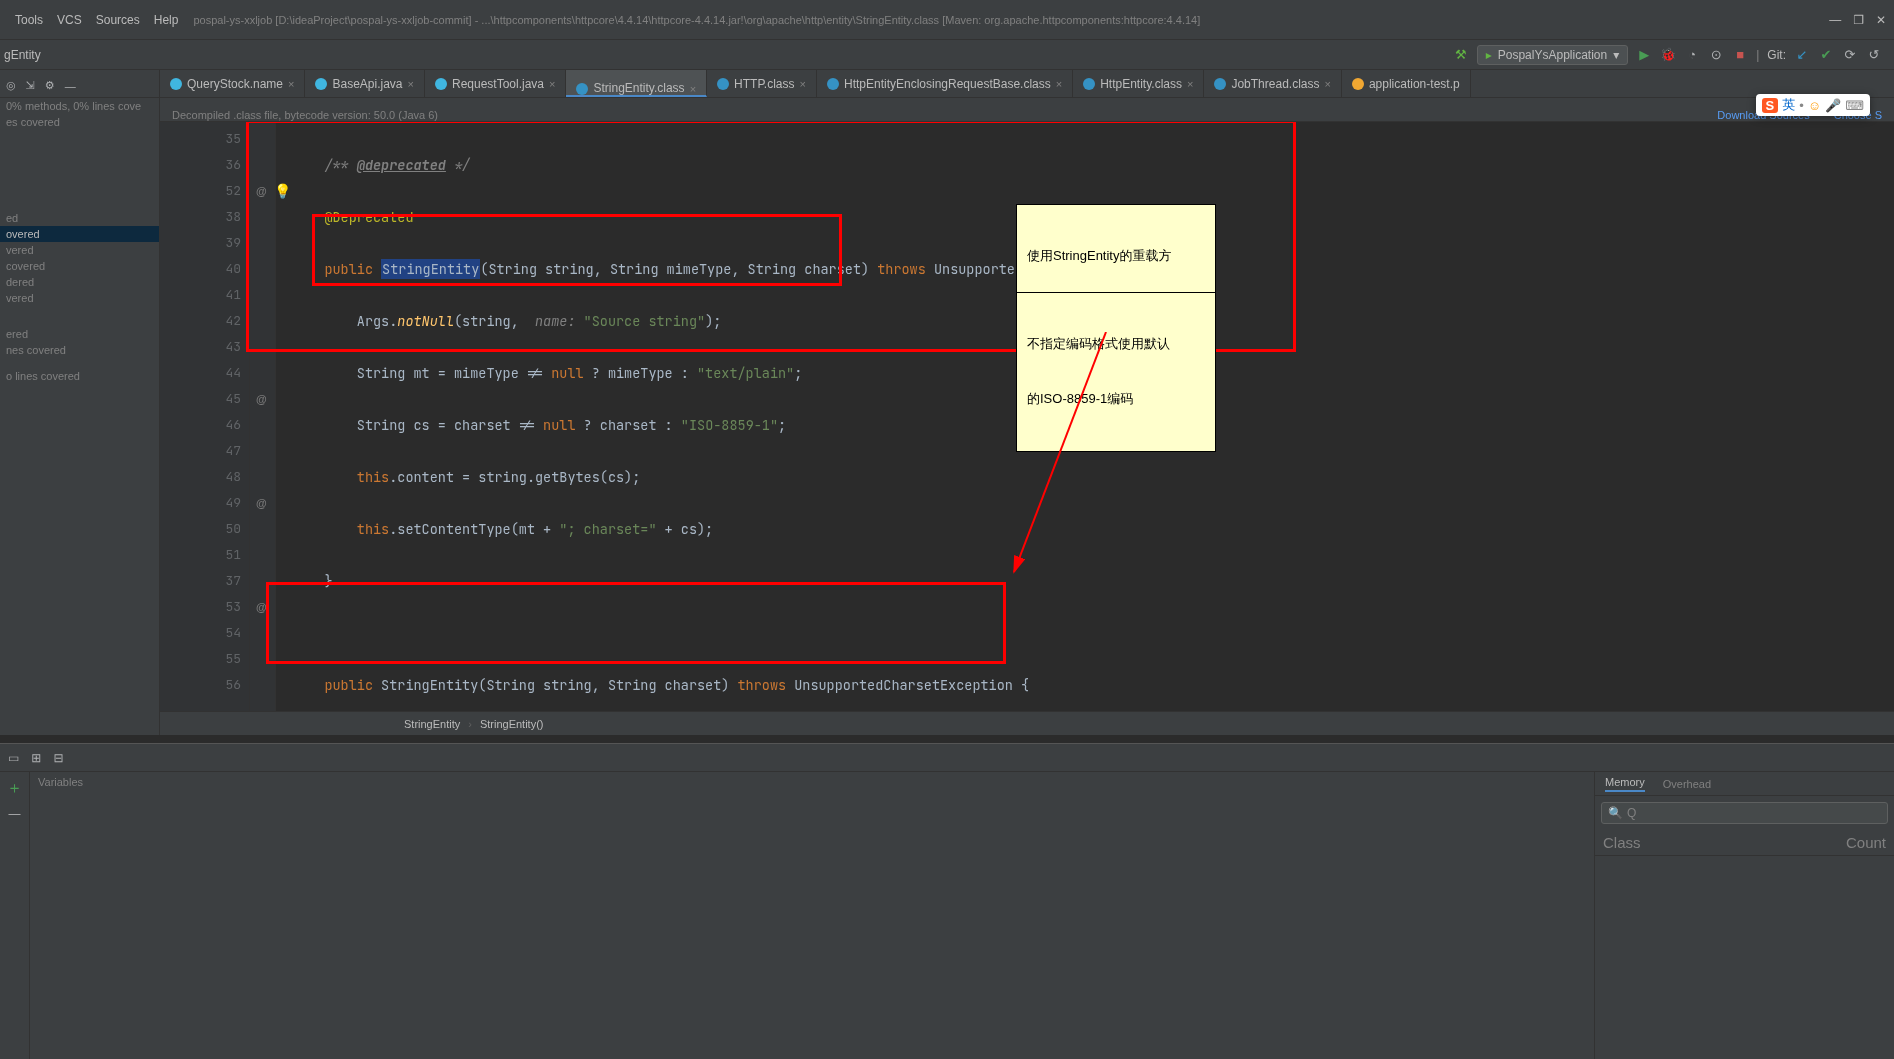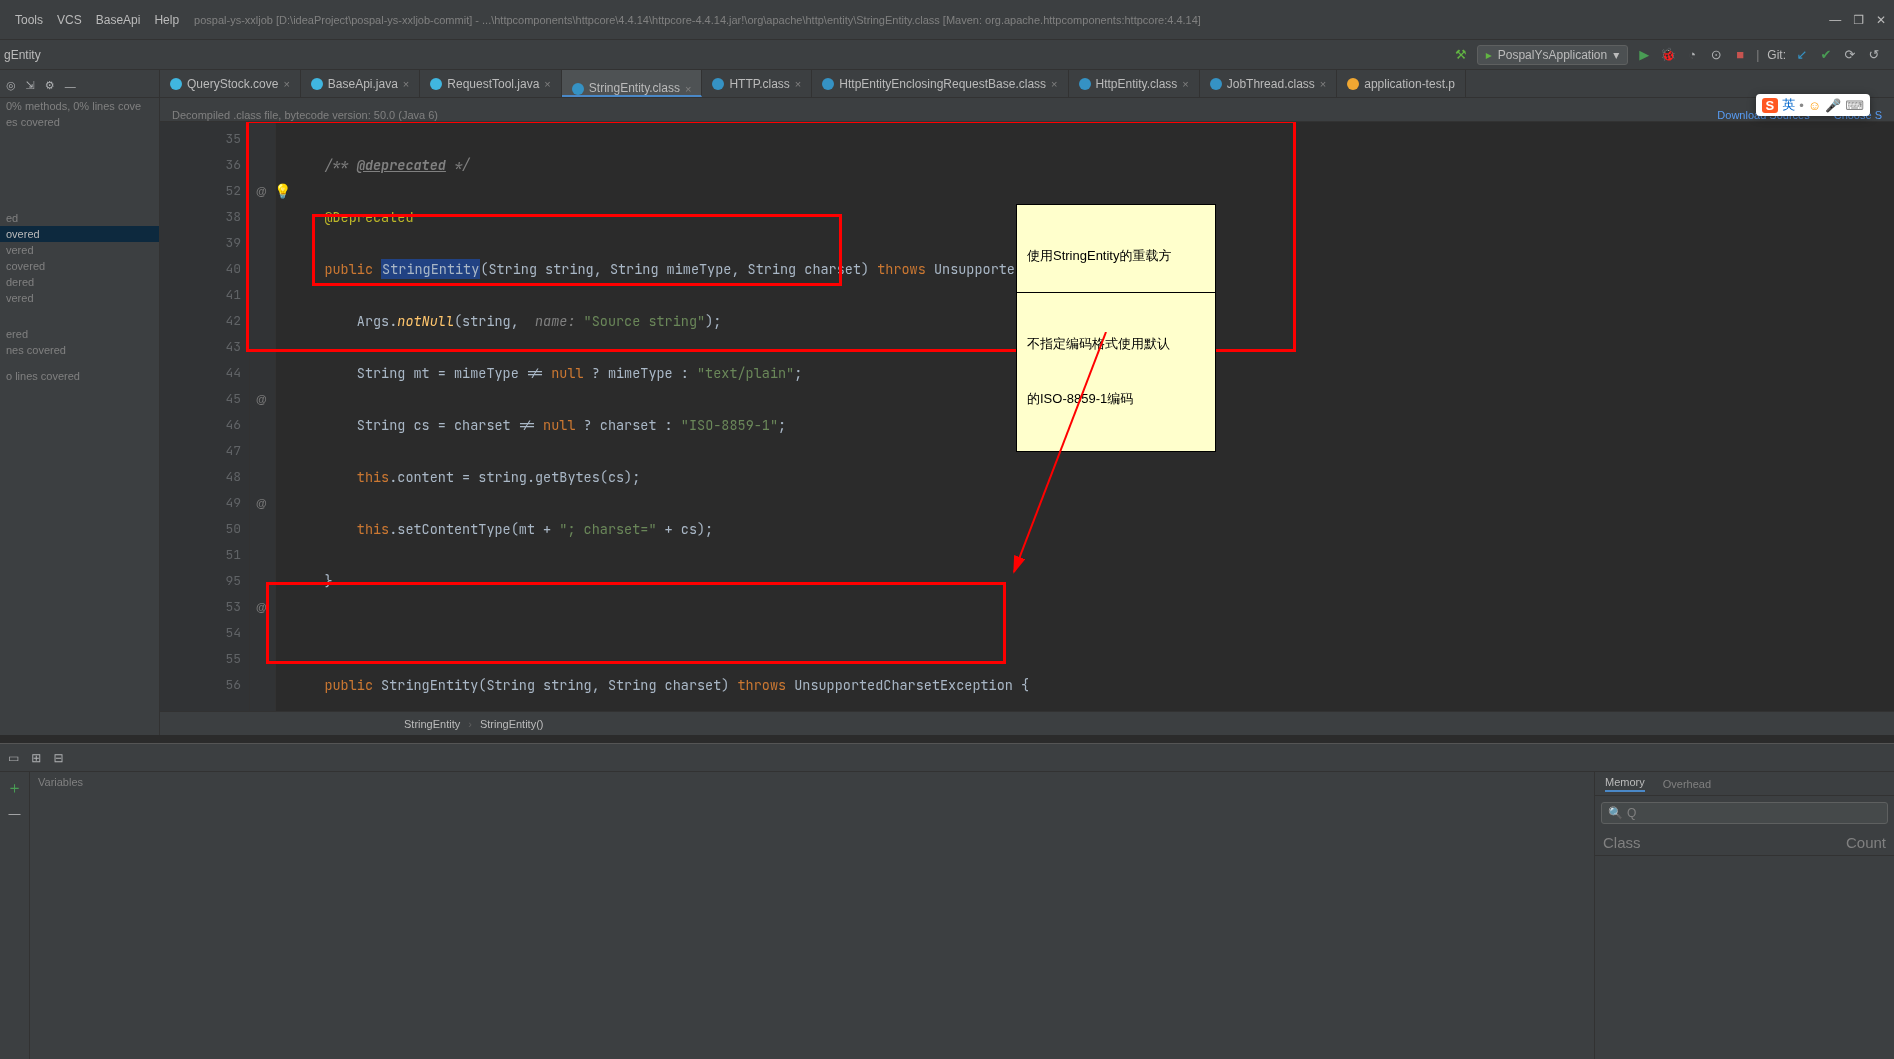--- a/index.html
+++ b/index.html
@@ -65,21 +65,21 @@
 .mem-search { margin:6px; background:#45494a; border:1px solid #5e6060; border-radius:3px; height:22px; display:flex; align-items:center; padding:0 6px; color:#808080; }
 .mem-headers { display:flex; padding:4px 8px; font-size:15px; color:#808080; border-bottom:1px solid #323232; }
 .ime-float { position:absolute; right:24px; top:94px; background:#fff; border-radius:4px; padding:2px 6px; display:flex; align-items:center; gap:4px; font-size:13px; box-shadow:0 2px 8px rgba(0,0,0,0.4); }
 </style>
 </head>
 <body>
 
 <div class="menubar">
   <span class="menu-item"><span>Tools</span></span>
   <span class="menu-item"><span>VCS</span></span>
-  <span class="menu-item"><span>BaseApi</span></span>
+  <span class="menu-item"><span>Sources</span></span>
   <span class="menu-item"><span>Help</span></span>
   <span class="path">pospal-ys-xxljob [D:\ideaProject\pospal-ys-xxljob-commit] - ...\httpcomponents\httpcore\4.4.14\httpcore-4.4.14.jar!\org\apache\http\entity\StringEntity.class [Maven: org.apache.httpcomponents:httpcore:4.4.14]</span>
   <div class="win-controls">
     <span>—</span>
     <span>❐</span>
     <span>✕</span>
   </div>
 </div>
 
 <div class="toolbar">
@@ -127,21 +127,21 @@
     <div class="cov-line">nes covered</div>
     <div style="height:10px"></div>
     <div class="cov-line">o lines covered</div>
   </div>
 
   <div class="editor-area">
 
     <div class="tab-bar">
       <div class="tab">
           <span class="circ blue"></span>
-          <span>QueryStock.cove</span>
+          <span>QueryStock.name</span>
           <span class="close">×</span>
         </div>
       <div class="tab">
           <span class="circ blue"></span>
           <span>BaseApi.java</span>
           <span class="close">×</span>
         </div>
       <div class="tab">
           <span class="circ blue"></span>
           <span>RequestTool.java</span>
@@ -198,21 +198,21 @@
           <div>42</div>
           <div>43</div>
           <div>44</div>
           <div>45</div>
           <div>46</div>
           <div>47</div>
           <div>48</div>
           <div>49</div>
           <div>50</div>
           <div>51</div>
-          <div>95</div>
+          <div>37</div>
           <div>53</div>
           <div>54</div>
           <div>55</div>
           <div>56</div>
       </div>
       <div class="gut-icons">
         <span class="gut-at" style="top:56px">@</span>
         <span class="bulb" style="top:56px;left:24px">💡</span>
         <span class="gut-at" style="top:264px">@</span>
         <span class="gut-at" style="top:368px">@</span>

